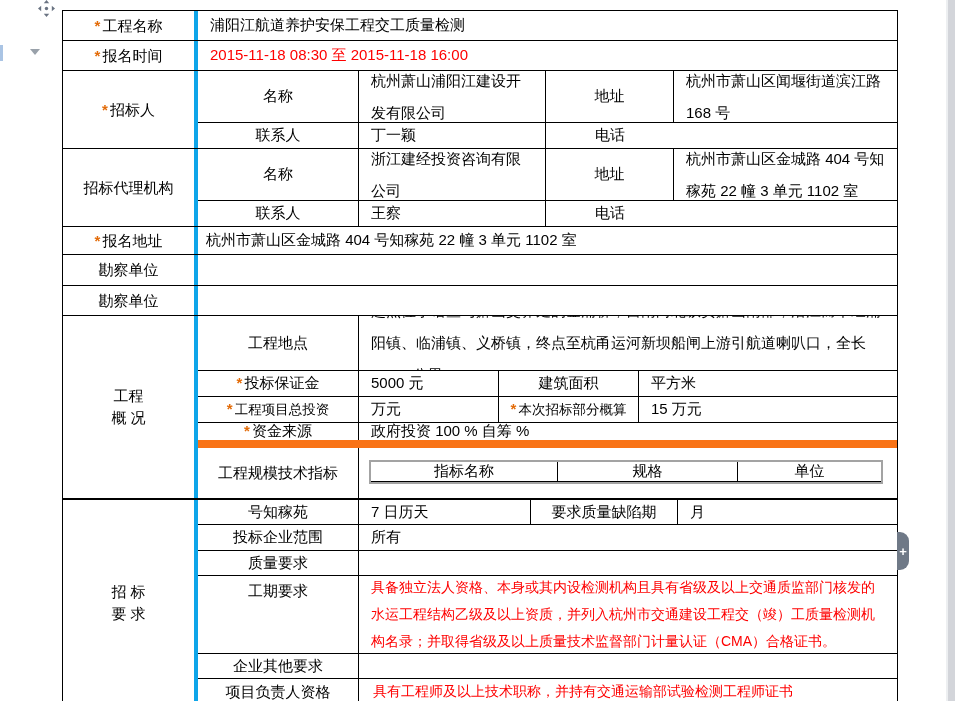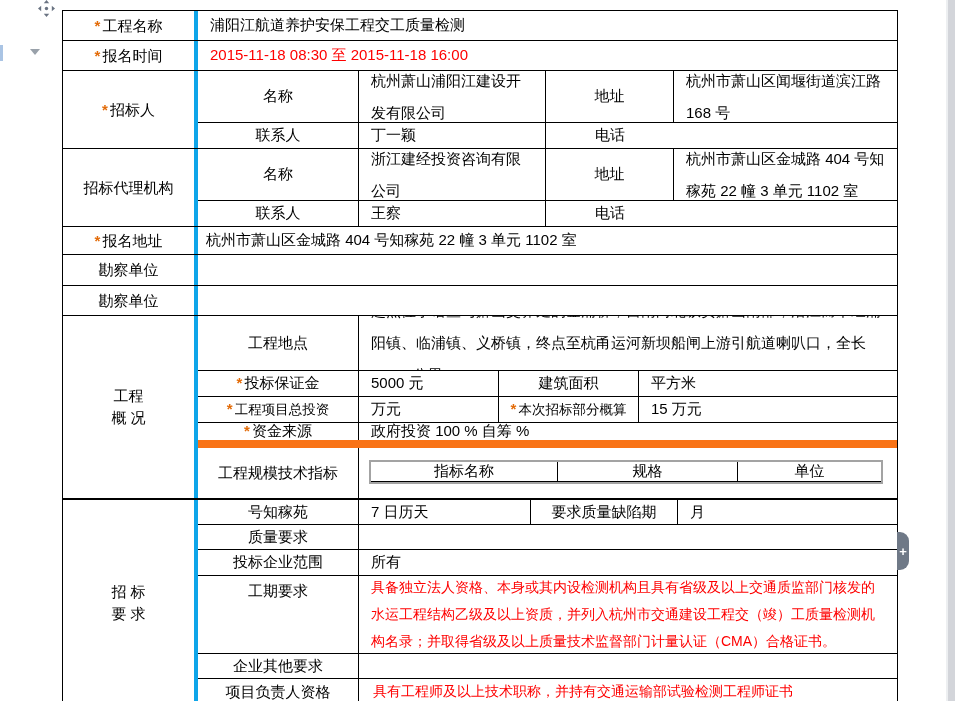--- a/index.html
+++ b/index.html
@@ -281,34 +281,34 @@
         <div class="c val" style="flex:0 0 172px">
             <span>7 日历天</span>
           </div>
         <div class="c center" style="flex:0 0 147px">
             <span>要求质量缺陷期</span>
           </div>
         <div class="c val" style="flex:1">
             <span>月</span>
           </div>
       </div>
+      <div class="srow" style="height:26px">
+        <div class="c center" style="flex:0 0 161px">
+            <span>投标企业范围</span>
+          </div>
+        <div class="c val" style="flex:1">
+            <span>所有</span>
+          </div>
+      </div>
       <div class="srow" style="height:25px">
         <div class="c center" style="flex:0 0 161px">
             <span>质量要求</span>
           </div>
         <div class="c val" style="flex:1">
             <span></span>
-          </div>
-      </div>
-      <div class="srow" style="height:26px">
-        <div class="c center" style="flex:0 0 161px">
-            <span>投标企业范围</span>
-          </div>
-        <div class="c val" style="flex:1">
-            <span>所有</span>
           </div>
       </div>
       <div class="srow" style="height:78px">
         <div class="c center" style="flex:0 0 161px;align-items:flex-start;padding-top:6px">
             <span>工期要求</span>
           </div>
         <div class="c val red" style="flex:1;font-size:14px;line-height:27px">
             <span>具备独立法人资格、本身或其内设检测机构且具有省级及以上交通质监部门核发的水运工程结构乙级及以上资质，并列入杭州市交通建设工程交（竣）工质量检测机构名录；并取得省级及以上质量技术监督部门计量认证（CMA）合格证书。</span>
           </div>
       </div>

